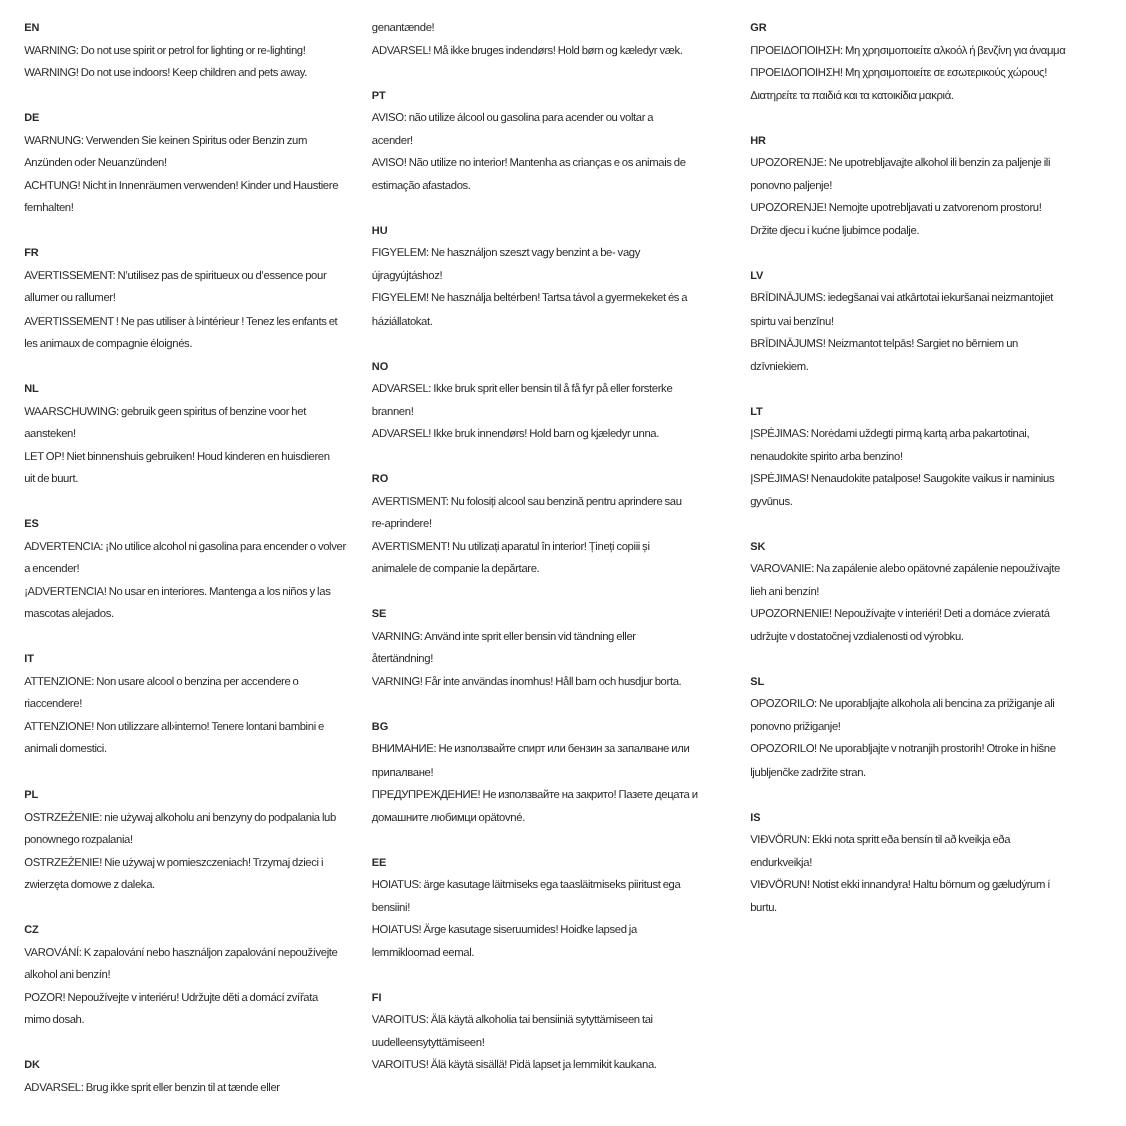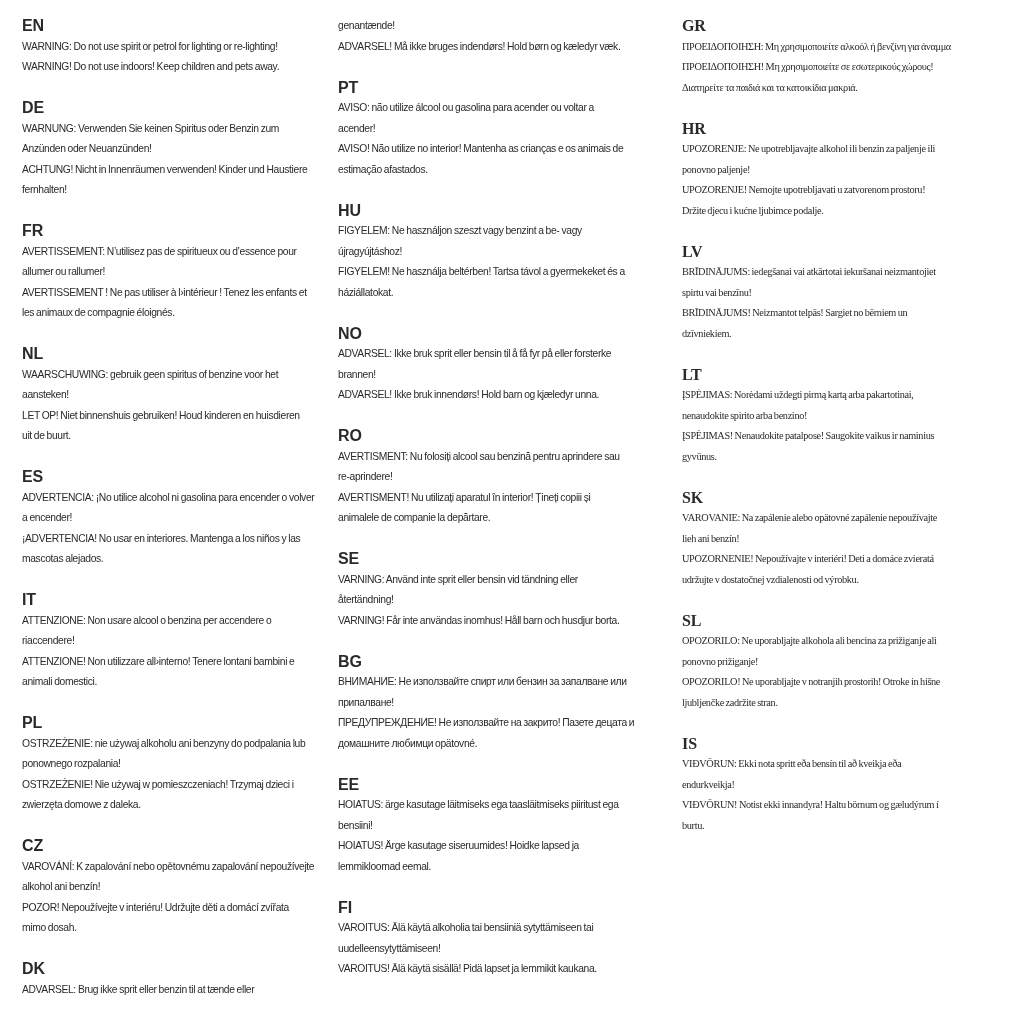--- a/index.html
+++ b/index.html
@@ -15,25 +15,25 @@
     width: 1024px; height: 1024px;
     background: #ffffff;
   }
   .col {
     position: absolute;
     top: 16px;
     width: 328px;
   }
   #col-0 { left: 22px; }
   #col-1 { left: 338px; }
-  #col-2 { left: 682px; font-family: Liberation Serif, serif; }
+  #col-2 { left: 682px; }
   .block { margin-bottom: 20.5px; }
   .code {
     font-weight: 700;
-    font-size: 16px;
+    font-size: 10px;
     line-height: 20.5px;
     letter-spacing: -0.1px;
     white-space: nowrap;
   }
   .line {
     font-size: 10.3px;
     line-height: 20.5px;
     letter-spacing: -0.35px;
     word-spacing: -0.5px;
     white-space: nowrap;
@@ -86,21 +86,21 @@
       </div>
       <div class="block">
         <div class="code">PL</div>
         <div class="line">OSTRZEŻENIE: nie używaj alkoholu ani benzyny do podpalania lub</div>
         <div class="line">ponownego rozpalania!</div>
         <div class="line">OSTRZEŻENIE! Nie używaj w pomieszczeniach! Trzymaj dzieci i</div>
         <div class="line">zwierzęta domowe z daleka.</div>
       </div>
       <div class="block">
         <div class="code">CZ</div>
-        <div class="line">VAROVÁNÍ: K zapalování nebo opětovnému zapalování nepoužívejte</div>
+        <div class="line">VAROVÁNÍ: K zapalování nebo használjon zapalování nepoužívejte</div>
         <div class="line">alkohol ani benzín!</div>
         <div class="line">POZOR! Nepoužívejte v interiéru! Udržujte děti a domácí zvířata</div>
         <div class="line">mimo dosah.</div>
       </div>
       <div class="block">
         <div class="code">DK</div>
         <div class="line">ADVARSEL: Brug ikke sprit eller benzin til at tænde eller</div>
       </div>
     </div>
   <div class="col" id="col-1">

